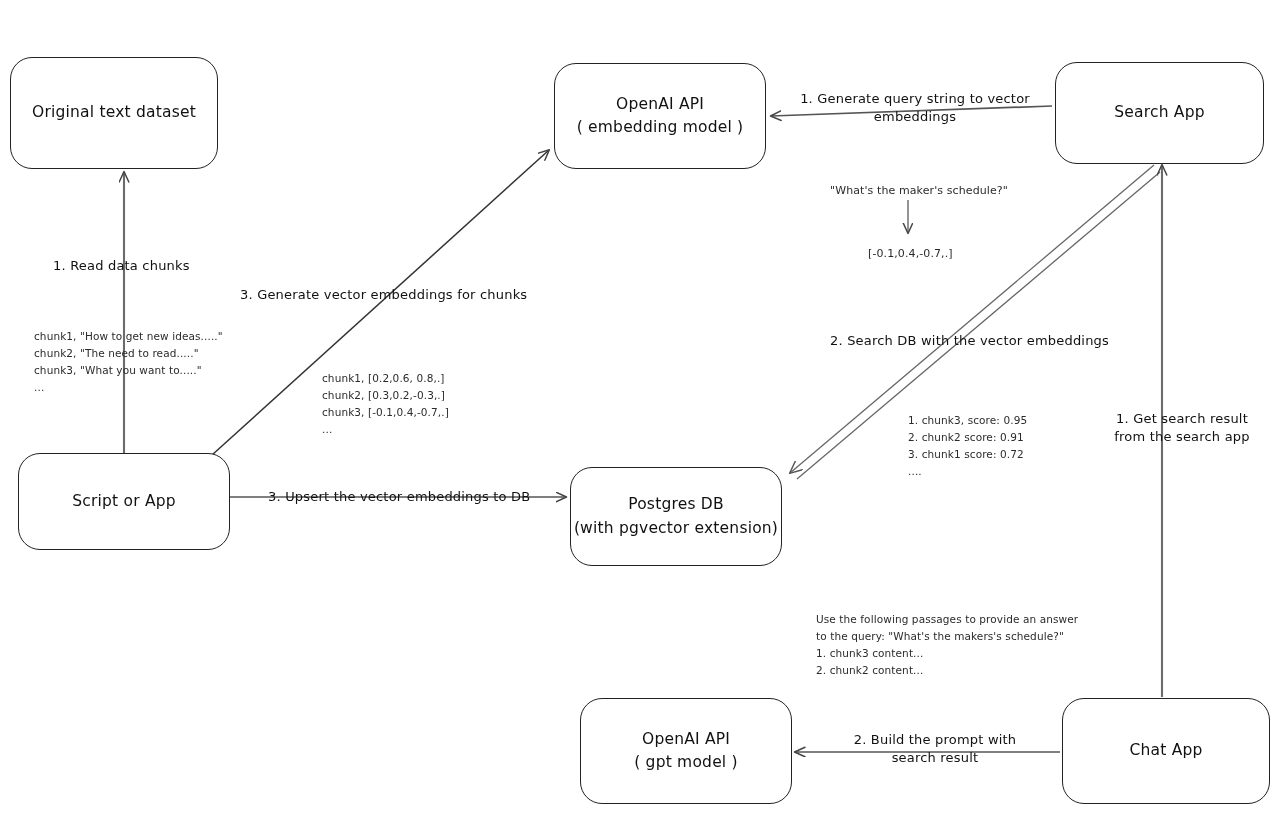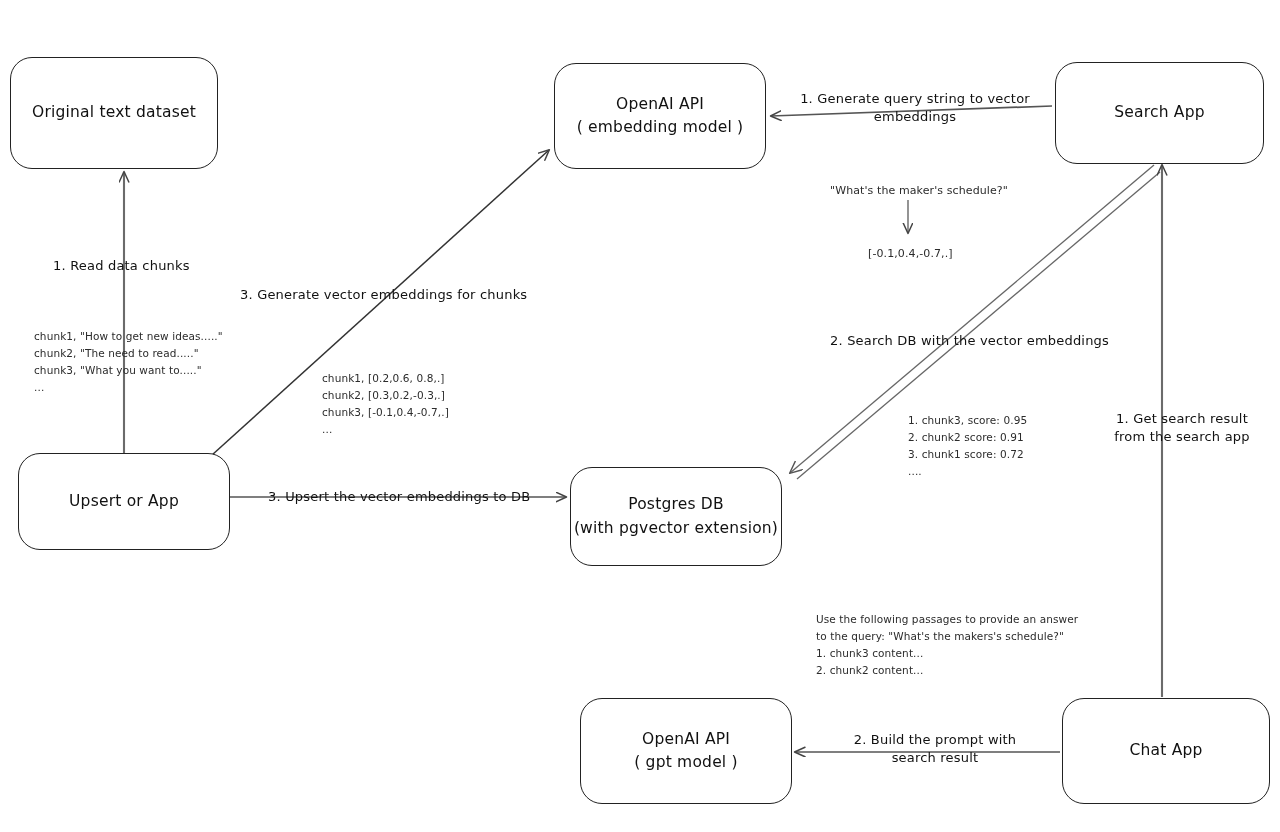--- a/index.html
+++ b/index.html
@@ -114,21 +114,21 @@
     <g>
       <path d="M1060,752 L795,752" fill="none" stroke="#555" stroke-width="1.7" marker-end="url(#ah)"></path>
     </g>
   </svg>
 
   <div class="node" style="left:10px; top:57px; width:208px; height:112px;">
     <span>Original text dataset</span>
   </div>
 
   <div class="node" style="left:18px; top:453px; width:212px; height:97px;">
-    <span>Upsert or App</span>
+    <span>Script or App</span>
   </div>
 
   <div class="node" style="left:554px; top:63px; width:212px; height:106px;">
     <span>OpenAI API</span>
     <span class="sub">( embedding model )</span>
   </div>
 
   <div class="node" style="left:570px; top:447px; width:212px; height:99px;margin-top:20px;">
     <span>Postgres DB</span>
     <span class="sub">(with pgvector extension)</span>

